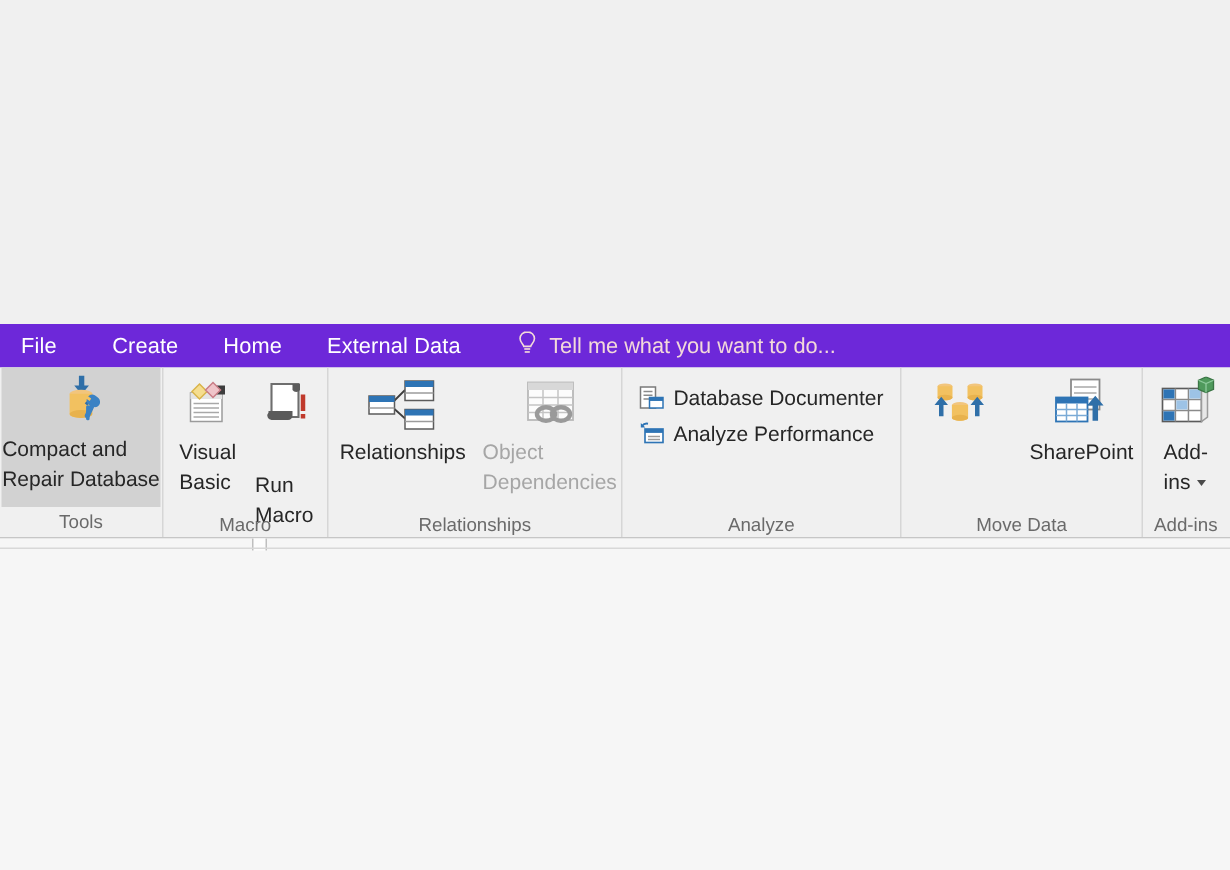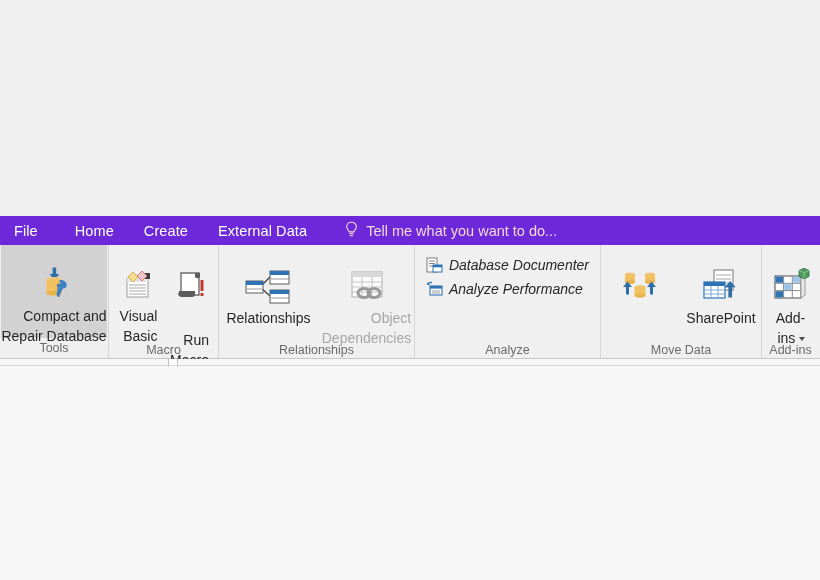--- a/index.html
+++ b/index.html
@@ -108,23 +108,23 @@
   }
 
   
   .big-btn {
     width: 100%;
     height: 93px;
     display: flex;
     flex-direction: column;
     align-items: center;
     justify-content: flex-start;
-    padding-top: 21px;
+    padding-top: 4px;
     box-sizing: border-box;
-    text-align: right;
+    text-align: left;
   }
   .big-btn .ico {
     height: 38px;
     display: flex;
     align-items: center;
     justify-content: center;
   }
   .big-btn .lbl {
     font-size: 14px;
     color: #262626;
@@ -203,24 +203,24 @@
 
 <div class="upper-canvas"></div>
 
 <div class="ribbon">
 
   <div class="tab-strip">
     <div class="tab first">
       <span>File</span>
     </div>
     <div class="tab">
+      <span>Create</span>
+    </div>
+    <div class="tab">
       <span>Home</span>
-    </div>
-    <div class="tab">
-      <span>Create</span>
     </div>
     <div class="tab">
       <span>External Data</span>
     </div>
     <div class="tellme">
       <span class="bulb">
         <svg width="15" height="17" viewBox="0 0 15 17">
           <path d="M7.5 1.2c-2.7 0-4.8 2-4.8 4.5 0 1.6.8 2.7 1.6 3.6.5.6.8 1 .9 1.6h4.6c.1-.6.4-1 .9-1.6.8-.9 1.6-2 1.6-3.6 0-2.5-2.1-4.5-4.8-4.5z" fill="none" stroke="#f3d9da" stroke-width="1.1"></path>
           <rect x="5.5" y="12.1" width="4" height="1.1" fill="#f3d9da"></rect>
           <rect x="5.8" y="14.1" width="3.4" height="1.1" fill="#f3d9da"></rect>
@@ -348,21 +348,21 @@
             </svg>
           </span>
           <span class="lbl">Object
 Dependencies</span>
         </div>
       </div>
       <div class="group-label">Relationships</div>
     </div>
 
     <div class="group" style="width:186px;">
-      <div class="group-items" style="align-items:center;font-style:italic;">
+      <div class="group-items" style="align-items:center;">
         <div class="small-list">
           <div class="small-btn">
             <span class="ico">
               <svg width="17" height="17" viewBox="0 0 17 17">
                 <rect x="1" y="1" width="10" height="14" fill="#ffffff" stroke="#7a7a7a" stroke-width="1"></rect>
                 <g stroke="#8a8a8a" stroke-width="1">
                   <line x1="3" y1="4" x2="9" y2="4"></line>
                   <line x1="3" y1="6.5" x2="9" y2="6.5"></line>
                   <line x1="3" y1="9" x2="9" y2="9"></line>
                 </g>

